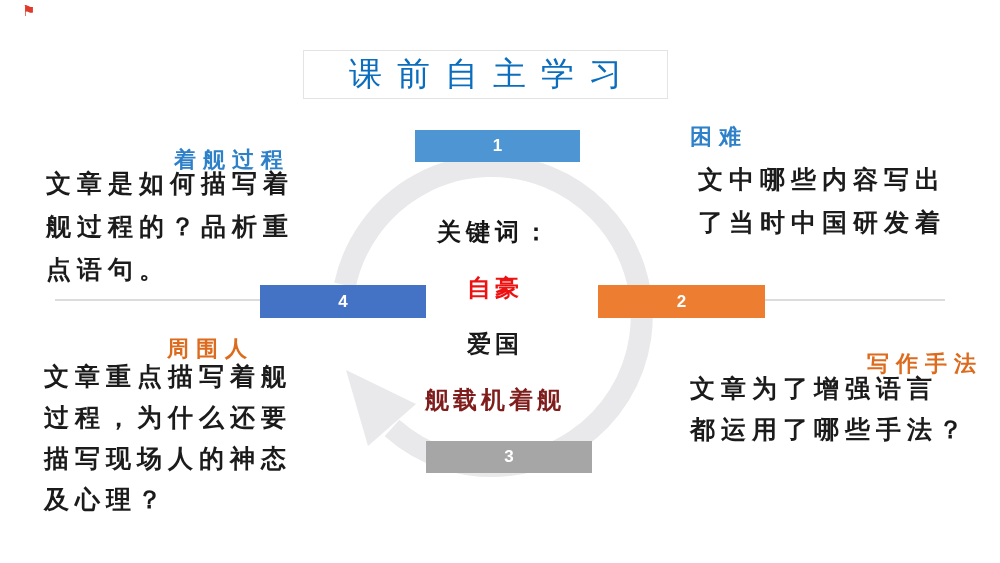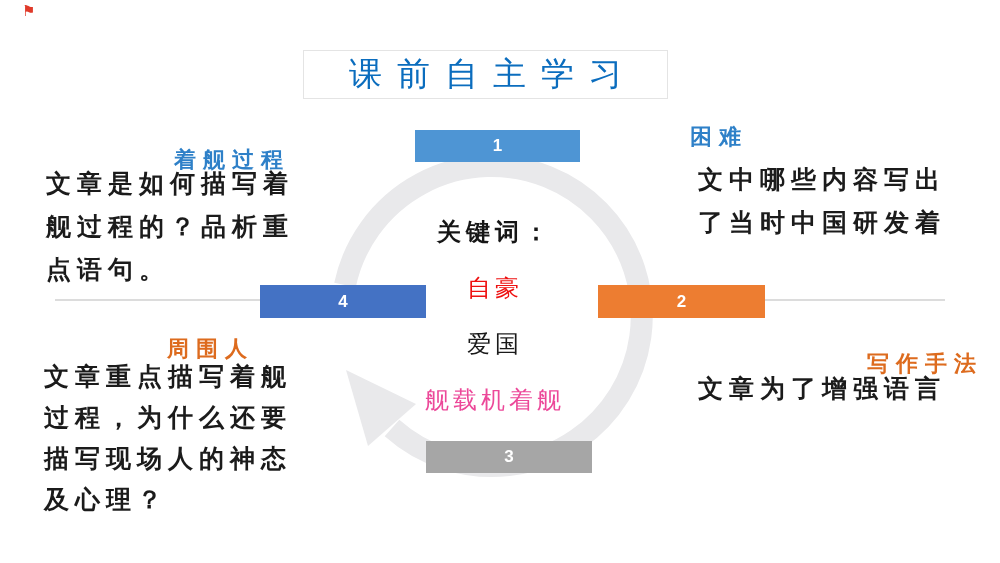--- a/index.html
+++ b/index.html
@@ -32,38 +32,38 @@
   
   .hline{height:2px;background:#dcdcdc;z-index:1;}
   .hline-left{left:55px;top:299px;width:205px;}
   .hline-right{left:765px;top:299px;width:180px;}
   
   .center-block{
     left:370px;top:216px;width:250px;z-index:3;text-align:center;
     display:flex;flex-direction:column;gap:24px;
   }
   .kw-label{font-size:24px;font-weight:800;letter-spacing:5px;color:#161616;white-space:nowrap;}
-  .kw{font-size:24px;font-weight:400;letter-spacing:4px;white-space:nowrap;}
+  .kw{font-size:24px;font-weight:700;letter-spacing:4px;white-space:nowrap;}
   
   .sec-heading{font-size:22px;font-weight:800;letter-spacing:7px;white-space:nowrap;z-index:3;margin-top:12px;}
   .sec-body{z-index:3;}
   .sec-body .line{
     font-size:25px;font-weight:700;letter-spacing:6px;color:#1b1b1b;
     height:43px;line-height:43px;white-space:nowrap;
   }
   .tl-heading{left:32px;top:133px;width:258px;text-align:right;}
   .tl-body{left:46px;top:162px;width:280px;}
   .tr-heading{left:690px;top:110px;width:280px;text-align:left;}
   .tr-body{left:698px;top:158px;width:290px;}
   .bl-heading{left:32px;top:322px;width:222px;text-align:right;}
   .bl-body{left:44px;top:356px;width:280px;}
   .bl-body .line{height:41px;line-height:41px;}
   .br-heading{left:713px;top:337px;width:270px;text-align:right;}
   .br-body{left:690px;top:368px;width:300px;}
-  .br-body .line{height:41px;line-height:41px;margin-left:8px;}
+  .br-body .line{height:41px;line-height:41px;}
 </style>
 </head>
 <body>
 
 <div class="slide">
 
   <span class="abs flag" style="color: rgb(224, 58, 42);">⚑</span>
 
   <svg class="abs diagram-svg" width="1000" height="563" viewBox="0 0 1000 563">
     <path d="M 345 285 A 150 150 0 1 1 392 428" fill="none" stroke-width="22" stroke="#e9e9eb"></path>
@@ -87,21 +87,21 @@
     <span>3</span>
   </div>
   <div class="abs bar bar4" style="background-color: rgb(68, 114, 196);">
     <span>4</span>
   </div>
 
   <div class="abs center-block">
     <div class="kw-label">关键词：</div>
     <div class="kw" style="color: rgb(238, 17, 17);">自豪</div>
     <div class="kw" style="color: rgb(26, 26, 26);">爱国</div>
-    <div class="kw" style="color: #ec4899;">舰载机着舰</div>
+    <div class="kw" style="color: #7f1d1d;">舰载机着舰</div>
   </div>
 
   <div class="abs sec-heading tl-heading" style="color: rgb(46, 128, 200);">着舰过程</div>
   <div class="abs sec-body tl-body">
     <div class="line">文章是如何描写着</div>
     <div class="line">舰过程的？品析重</div>
     <div class="line">点语句。</div>
   </div>
 
   <div class="abs sec-heading tr-heading" style="color: rgb(46, 128, 200);">困难</div>
@@ -114,15 +114,16 @@
   <div class="abs sec-body bl-body">
     <div class="line">文章重点描写着舰</div>
     <div class="line">过程，为什么还要</div>
     <div class="line">描写现场人的神态</div>
     <div class="line">及心理？</div>
   </div>
 
   <div class="abs sec-heading br-heading" style="color: rgb(221, 107, 30);">写作手法</div>
   <div class="abs sec-body br-body">
     <div class="line">文章为了增强语言</div>
+    <div class="line">都运用了哪些手法？</div>
   </div>
 
 </div>
 
 </body></html>

